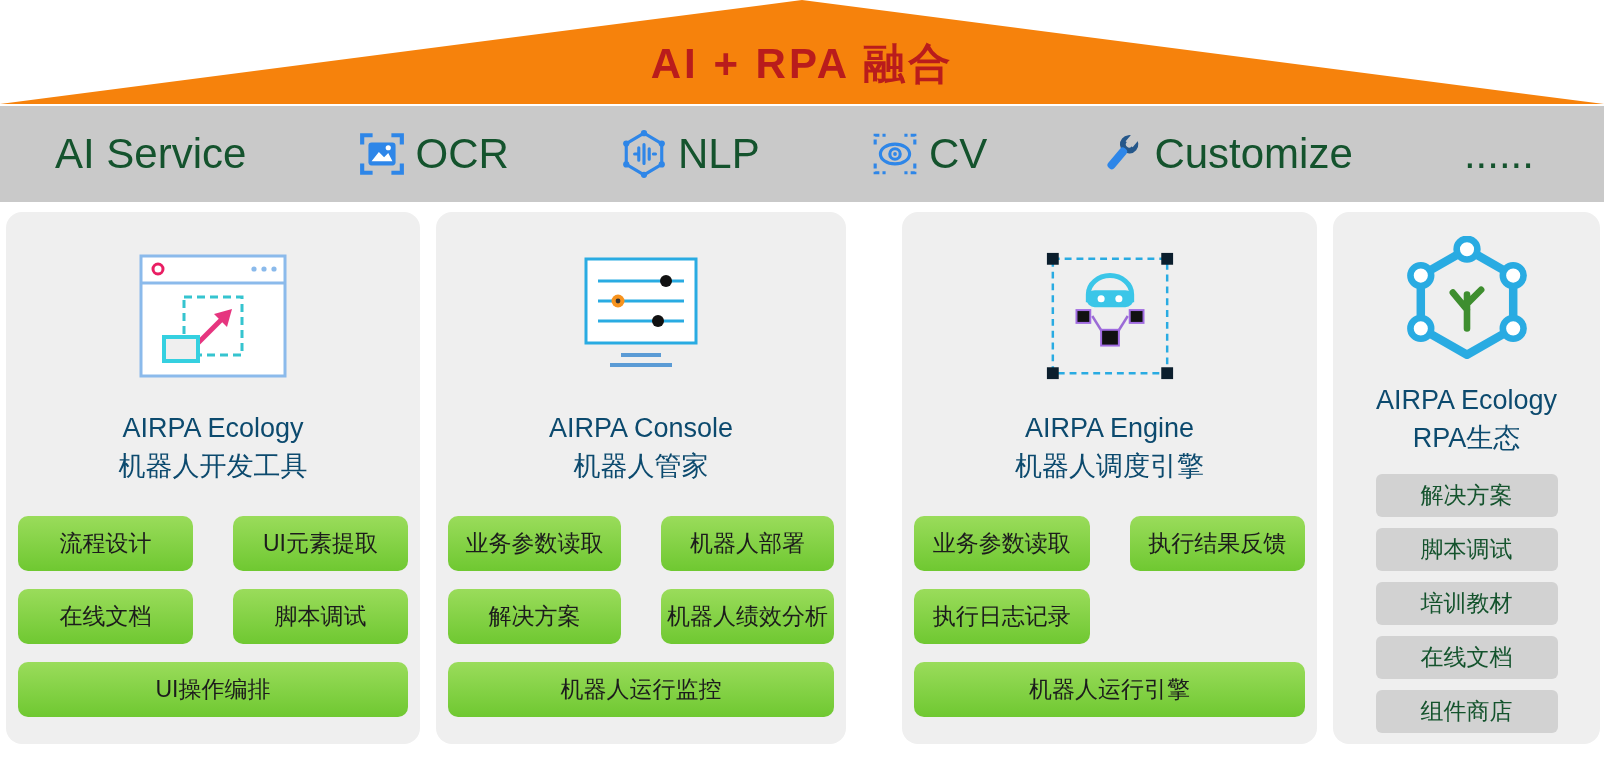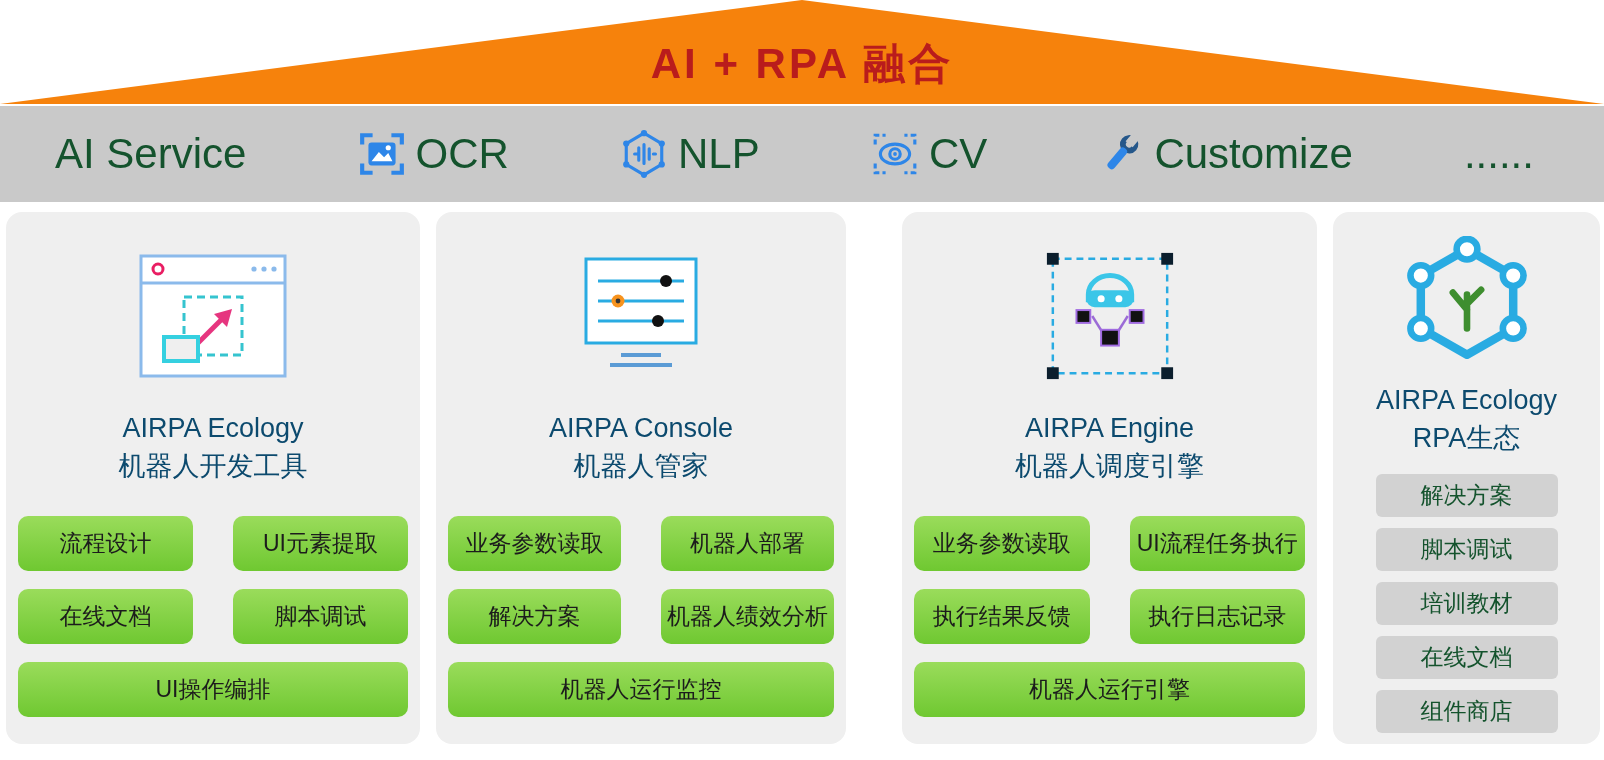--- a/index.html
+++ b/index.html
@@ -225,21 +225,20 @@
         <rect x="90" y="64" width="14" height="13" fill="#111111" stroke="#A06BE0" stroke-width="2"></rect>
         <rect x="61" y="84" width="18" height="16" fill="#111111" stroke="#A06BE0" stroke-width="2"></rect>
       </svg>
     </div>
     <div class="panel-title">
       <div>AIRPA Engine</div>
       <div>机器人调度引擎</div>
     </div>
     <div class="btn-grid">
       <div class="gbtn">业务参数读取</div>
-      <div class="gbtn">UI流程任务执行</div>
       <div class="gbtn">执行结果反馈</div>
       <div class="gbtn">执行日志记录</div>
       <div class="gbtn wide">机器人运行引擎</div>
     </div>
   </section>
 
   <section class="panel w4">
     <div class="panel-icon">
       <svg width="132" height="132" viewBox="0 0 140 140">
         <polygon points="70,14 119,42 119,98 70,126 21,98 21,42" fill="none" stroke="#29ABE2" stroke-width="9" stroke-linejoin="round"></polygon>

